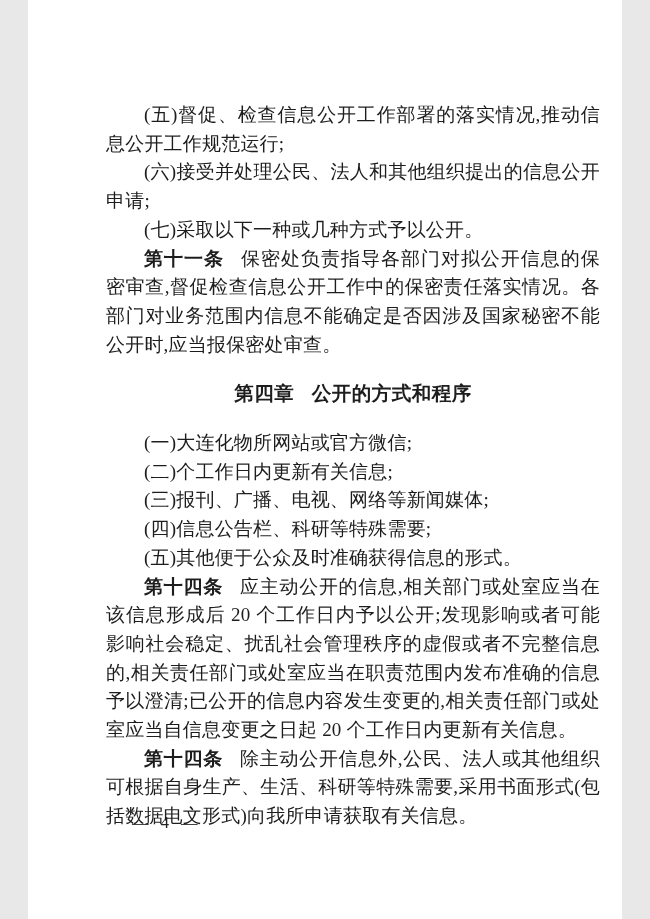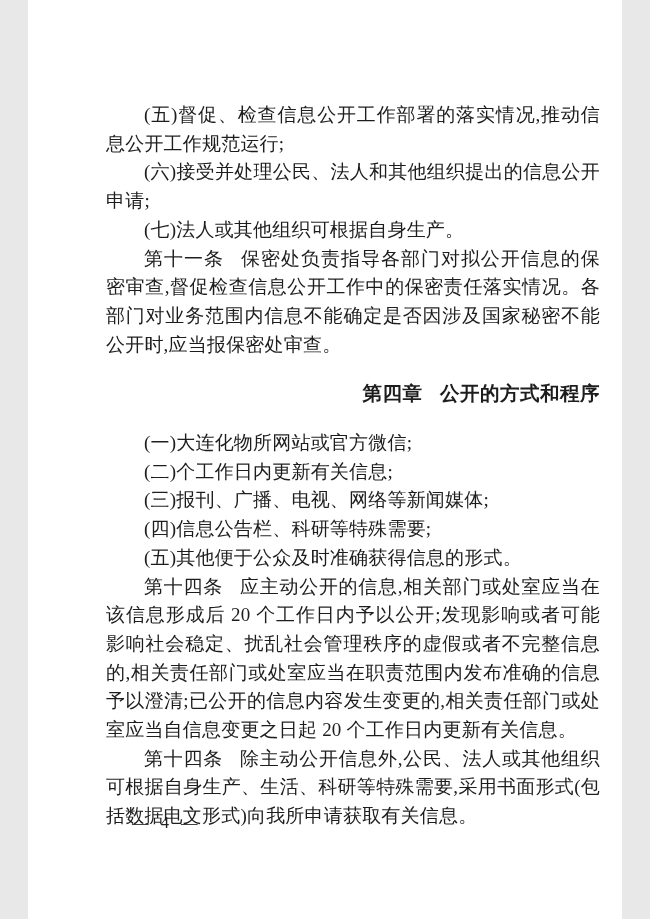--- a/index.html
+++ b/index.html
@@ -26,26 +26,26 @@
     line-height: 28.7px;
     text-align: justify;
     text-justify: inter-ideograph;
     letter-spacing: 0.2px;
   }
   .para {
     margin: 0;
     text-indent: 2em;
   }
   .para .lead {
-    font-weight: normal;
+    font-weight: bold;
     margin-right: 0.9em;
   }
   .heading {
     margin: 20px 0 21px;
-    text-align: right;
+    text-align: center;
     text-indent: 0;
     font-weight: bold;
     font-size: 19.5px;
     font-family: "Liberation Sans", "DejaVu Sans", sans-serif;
     letter-spacing: 0.5px;
   }
   .heading .lead {
     margin-right: 0.9em;
   }
   .footer {
@@ -58,21 +58,21 @@
     font-family: "Liberation Serif", "DejaVu Serif", serif;
   }
 </style>
 </head>
 <body>
 
 <div class="page">
   <div class="content">
       <p class="para">(五)督促、检查信息公开工作部署的落实情况,推动信息公开工作规范运行;</p>
       <p class="para">(六)接受并处理公民、法人和其他组织提出的信息公开申请;</p>
-      <p class="para">(七)法人或其他组织可根据自身生产。</p>
+      <p class="para">(七)采取以下一种或几种方式予以公开。</p>
       <p class="para"><span class="lead">第十一条</span>保密处负责指导各部门对拟公开信息的保密审查,督促检查信息公开工作中的保密责任落实情况。各部门对业务范围内信息不能确定是否因涉及国家秘密不能公开时,应当报保密处审查。</p>
       <p class="heading"><span class="lead">第四章</span>公开的方式和程序</p>
       <p class="para">(一)大连化物所网站或官方微信;</p>
       <p class="para">(二)个工作日内更新有关信息;</p>
       <p class="para">(三)报刊、广播、电视、网络等新闻媒体;</p>
       <p class="para">(四)信息公告栏、科研等特殊需要;</p>
       <p class="para">(五)其他便于公众及时准确获得信息的形式。</p>
       <p class="para"><span class="lead">第十四条</span>应主动公开的信息,相关部门或处室应当在该信息形成后 20 个工作日内予以公开;发现影响或者可能影响社会稳定、扰乱社会管理秩序的虚假或者不完整信息的,相关责任部门或处室应当在职责范围内发布准确的信息予以澄清;已公开的信息内容发生变更的,相关责任部门或处室应当自信息变更之日起 20 个工作日内更新有关信息。</p>
       <p class="para"><span class="lead">第十四条</span>除主动公开信息外,公民、法人或其他组织可根据自身生产、生活、科研等特殊需要,采用书面形式(包括数据电文形式)向我所申请获取有关信息。</p>
     </div>

